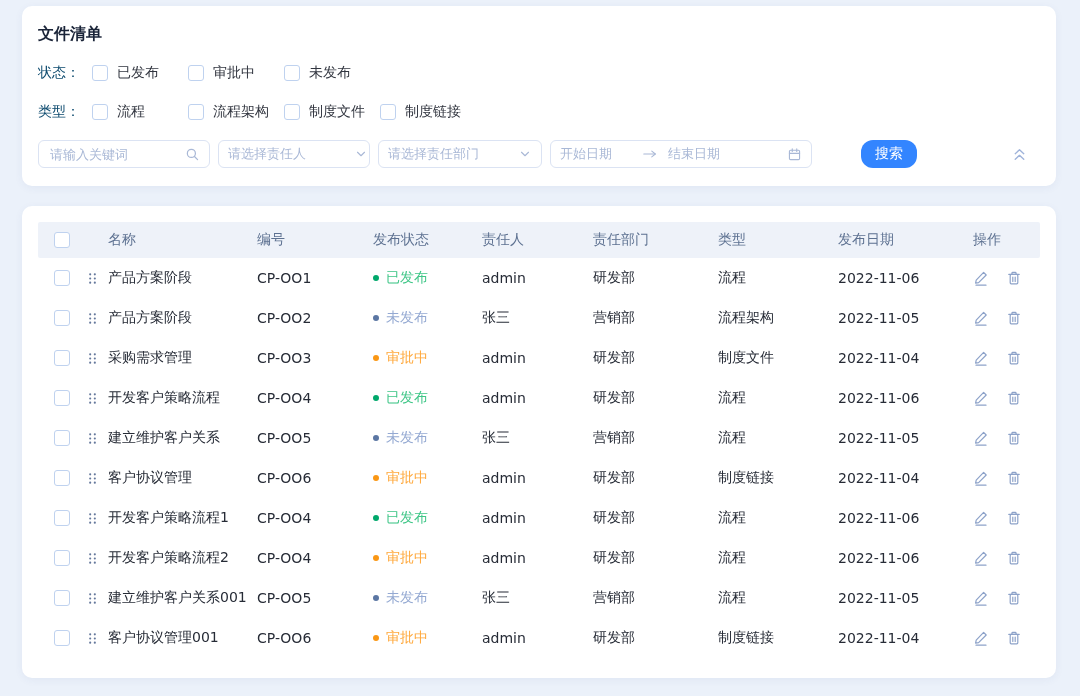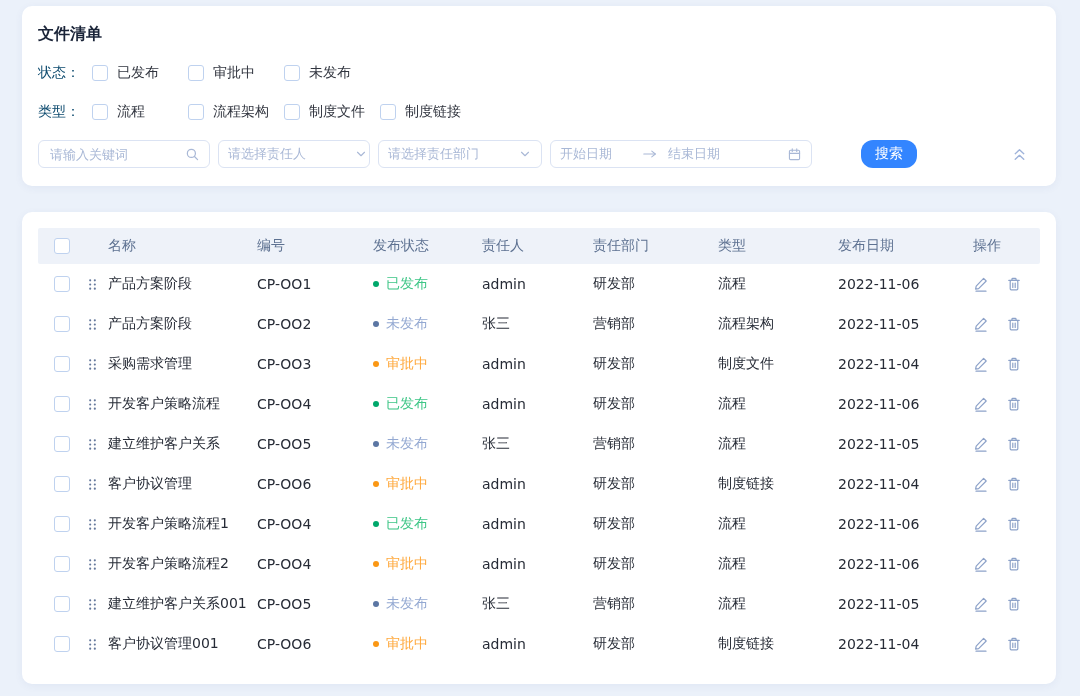--- a/index.html
+++ b/index.html
@@ -9,21 +9,21 @@
     font-family:"DejaVu Sans","Liberation Sans",sans-serif;
     -webkit-font-smoothing:antialiased;
   }
   .page{position:relative;width:1080px;height:696px;overflow:hidden;}
   .card{
     position:absolute;left:22px;width:1034px;background:#ffffff;
     border-radius:10px;box-shadow:0 2px 8px rgba(45,76,133,.06);
     box-sizing:border-box;
   }
   .filter-card{top:6px;height:180px;padding:1px 16px;}
-  .table-card{top:212px;height:472px;padding:16px;}
+  .table-card{top:206px;height:472px;padding:16px;}
 
   .page-title{margin:16px 0 0 0;font-size:16px;font-weight:bold;color:#1a2438;line-height:22px;}
 
   .filter-row{display:flex;align-items:center;margin-top:17px;height:22px;}
   .filter-label{width:54px;font-size:14px;color:#0c4a6e;flex:none;}
   .cb-item{display:flex;align-items:center;width:96px;cursor:pointer;flex:none;}
   .cb-box{width:16px;height:16px;border:1px solid #bfd2ef;border-radius:3px;background:#fff;margin-right:9px;box-sizing:border-box;flex:none;}
   .cb-text{font-size:14px;color:#31353f;white-space:nowrap;}
 
   .search-row{display:flex;align-items:center;margin-top:17px;height:28px;}

